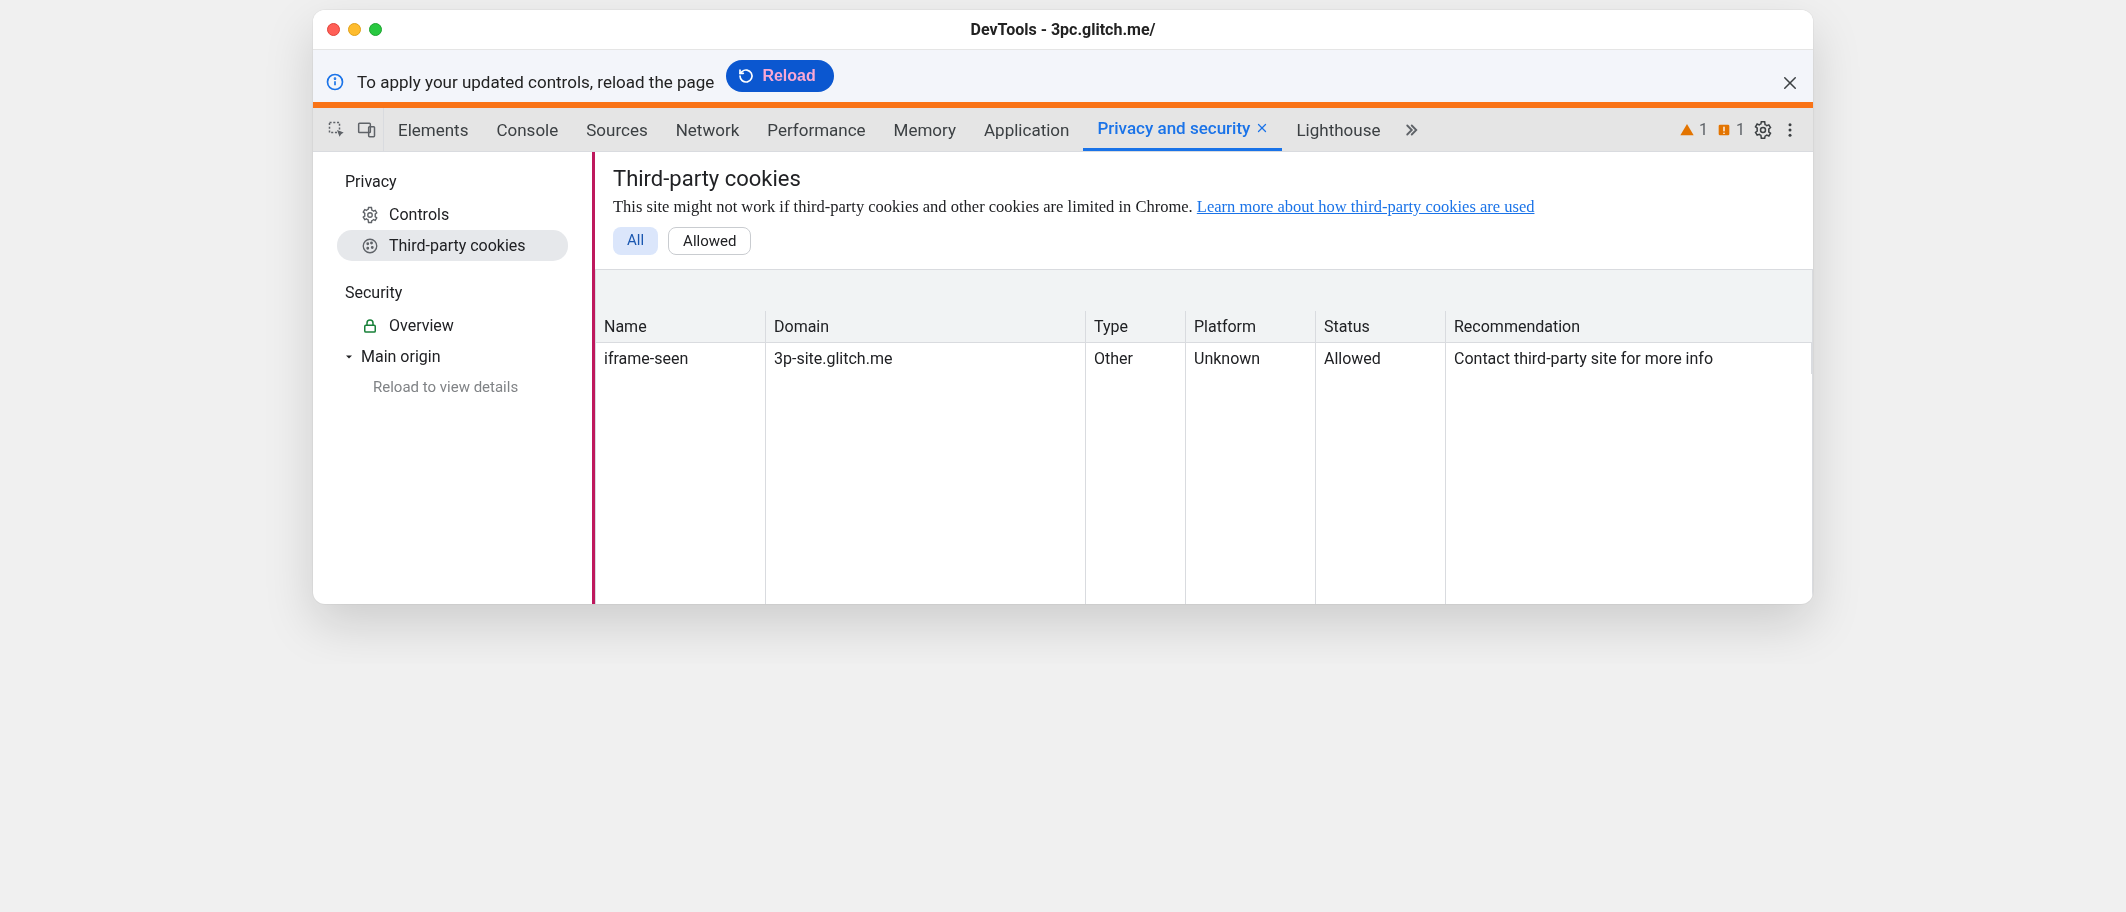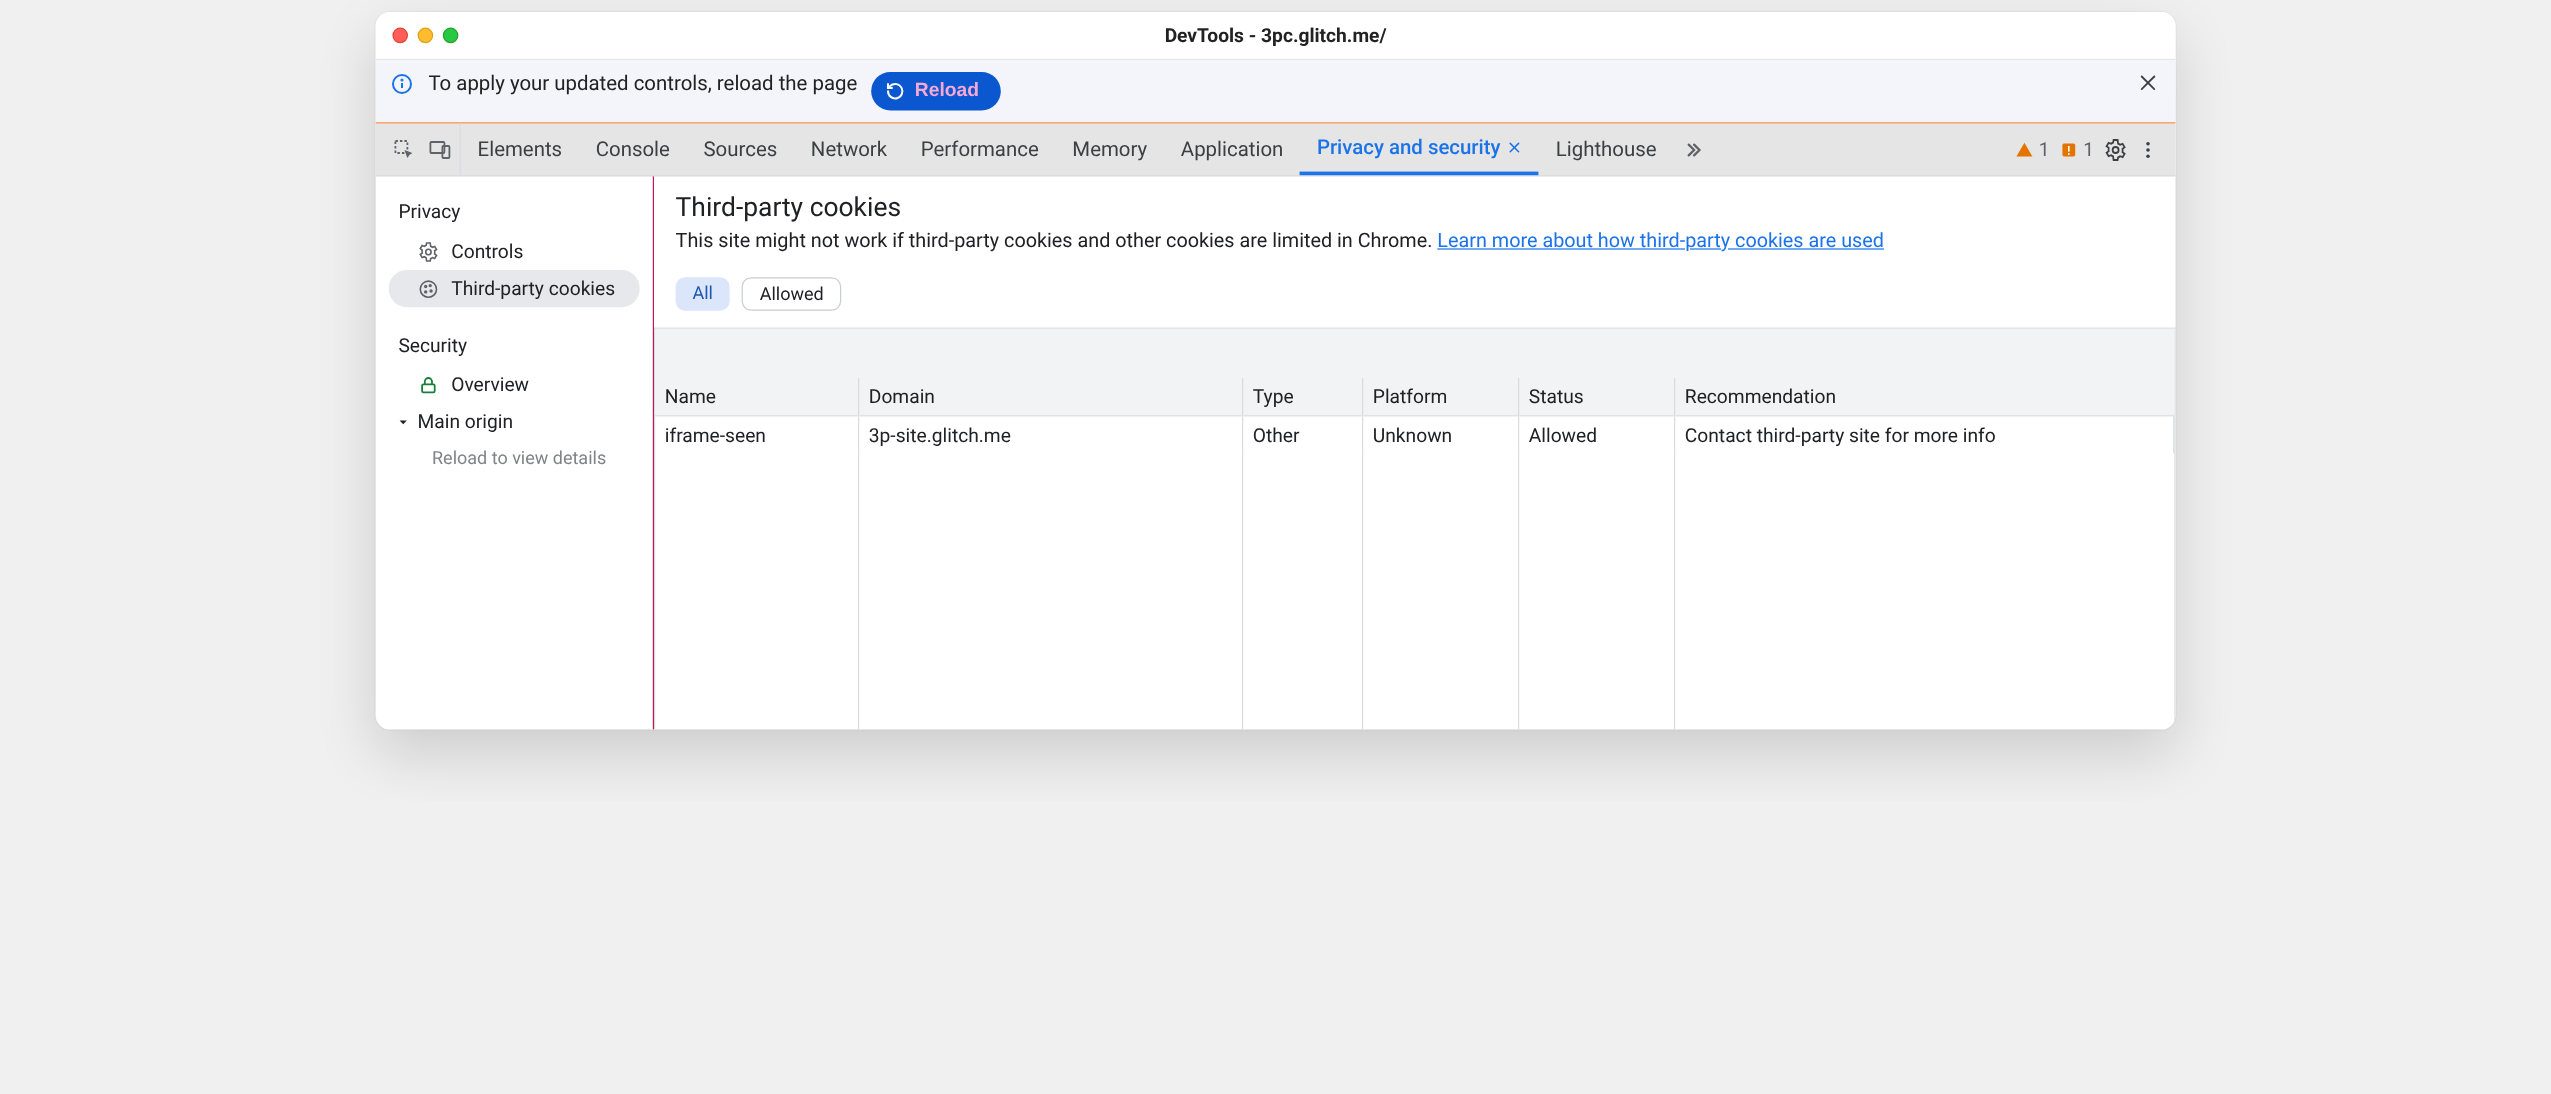--- a/index.html
+++ b/index.html
@@ -42,24 +42,24 @@
     text-align: center;
     font-weight: 700;
     font-size: 16px;
     color: #222;
     pointer-events: none;
   }
   
   .banner {
     background: #f3f5fa;
     display: flex;
-    align-items: flex-start;
+    align-items: flex-end;
     padding: 10px 14px 10px 12px;
     gap: 12px;
-    border-bottom: 1px solid #f97316;
+    border-bottom: 6px solid #f97316;
   }
   .banner .info-icon {
     color: #1a73e8;
     display: inline-flex;
     align-items: center;
   }
   .banner-text {
     font-size: 17px;
     color: #222;
   }
@@ -131,23 +131,23 @@
   }
   .warn-count { color: #3c4043; font-size: 16px; display:flex; align-items:center; gap:4px;}
   .ts-right .gear, .ts-right .kebab { cursor: pointer; color:#3c4043; }
 
   
   .content {
     display: flex;
     min-height: 450px;
   }
   .sidebar {
-    width: 232px;
-    border-right: 1px solid #be185d;
-    padding: 12px 5px;
+    width: 282px;
+    border-right: 3px solid #be185d;
+    padding: 12px 18px;
   }
   .side-group-title {
     font-size: 16px;
     color: #202124;
     padding: 8px 14px;
     font-weight: 400;
   }
   .side-item {
     display:flex; align-items:flex-end; gap:10px;
     padding: 6px 14px 6px 30px;
@@ -182,21 +182,22 @@
   }
   .main-title {
     font-size: 22px;
     font-weight: 400;
     color: #202124;
     margin-bottom: 6px;
   }
   .main-sub {
     font-size: 16.5px;
     color: #202124;
-    margin-bottom: 20px;
+    margin-bottom: 10px;
+    font-family: Liberation Serif, serif;
   }
   .main-sub a {
     color: #1a73e8;
     text-decoration: underline;
   }
   .chip-row {
     display:flex; gap:10px; margin-bottom: 14px;
   }
   .chip {
     border-radius: 8px;

